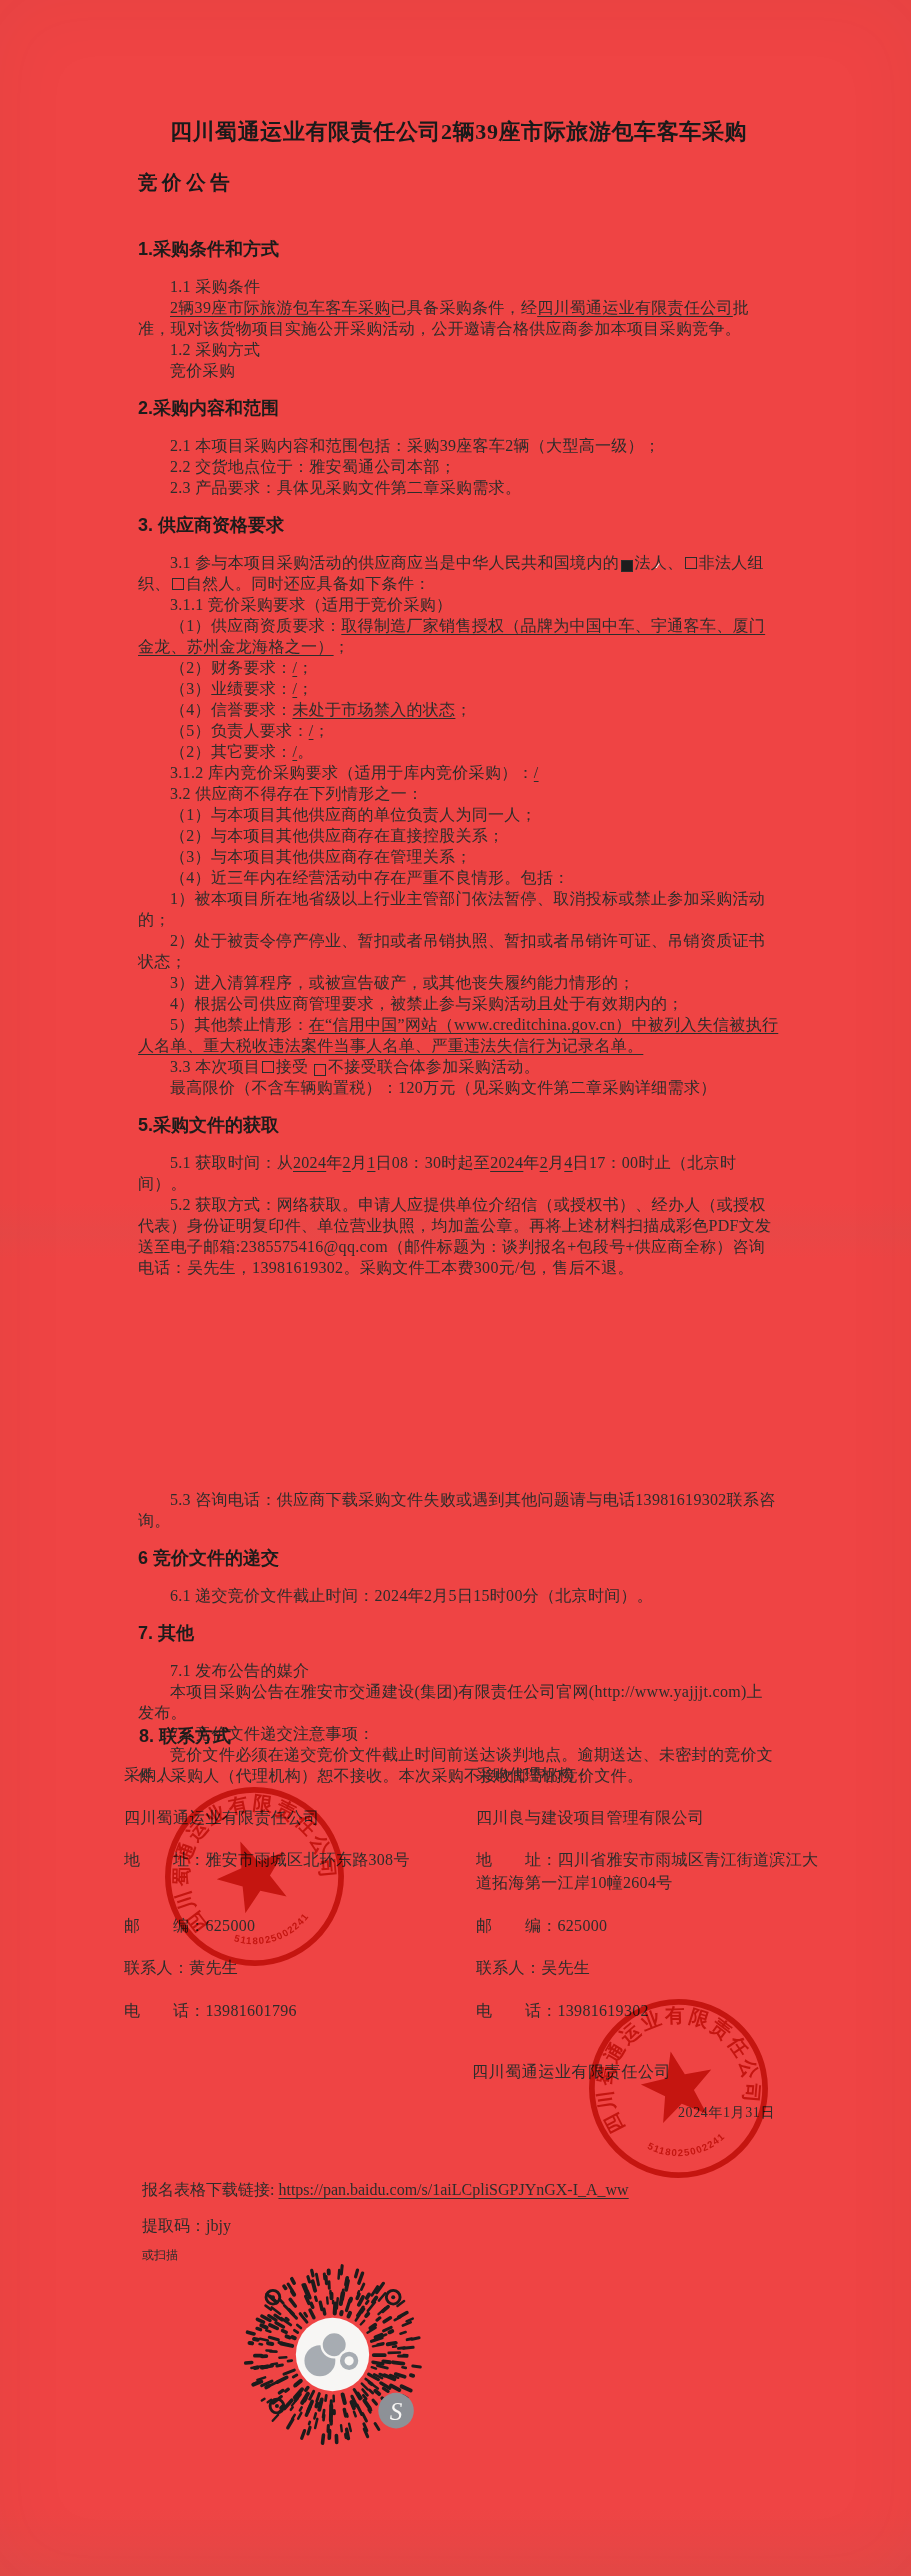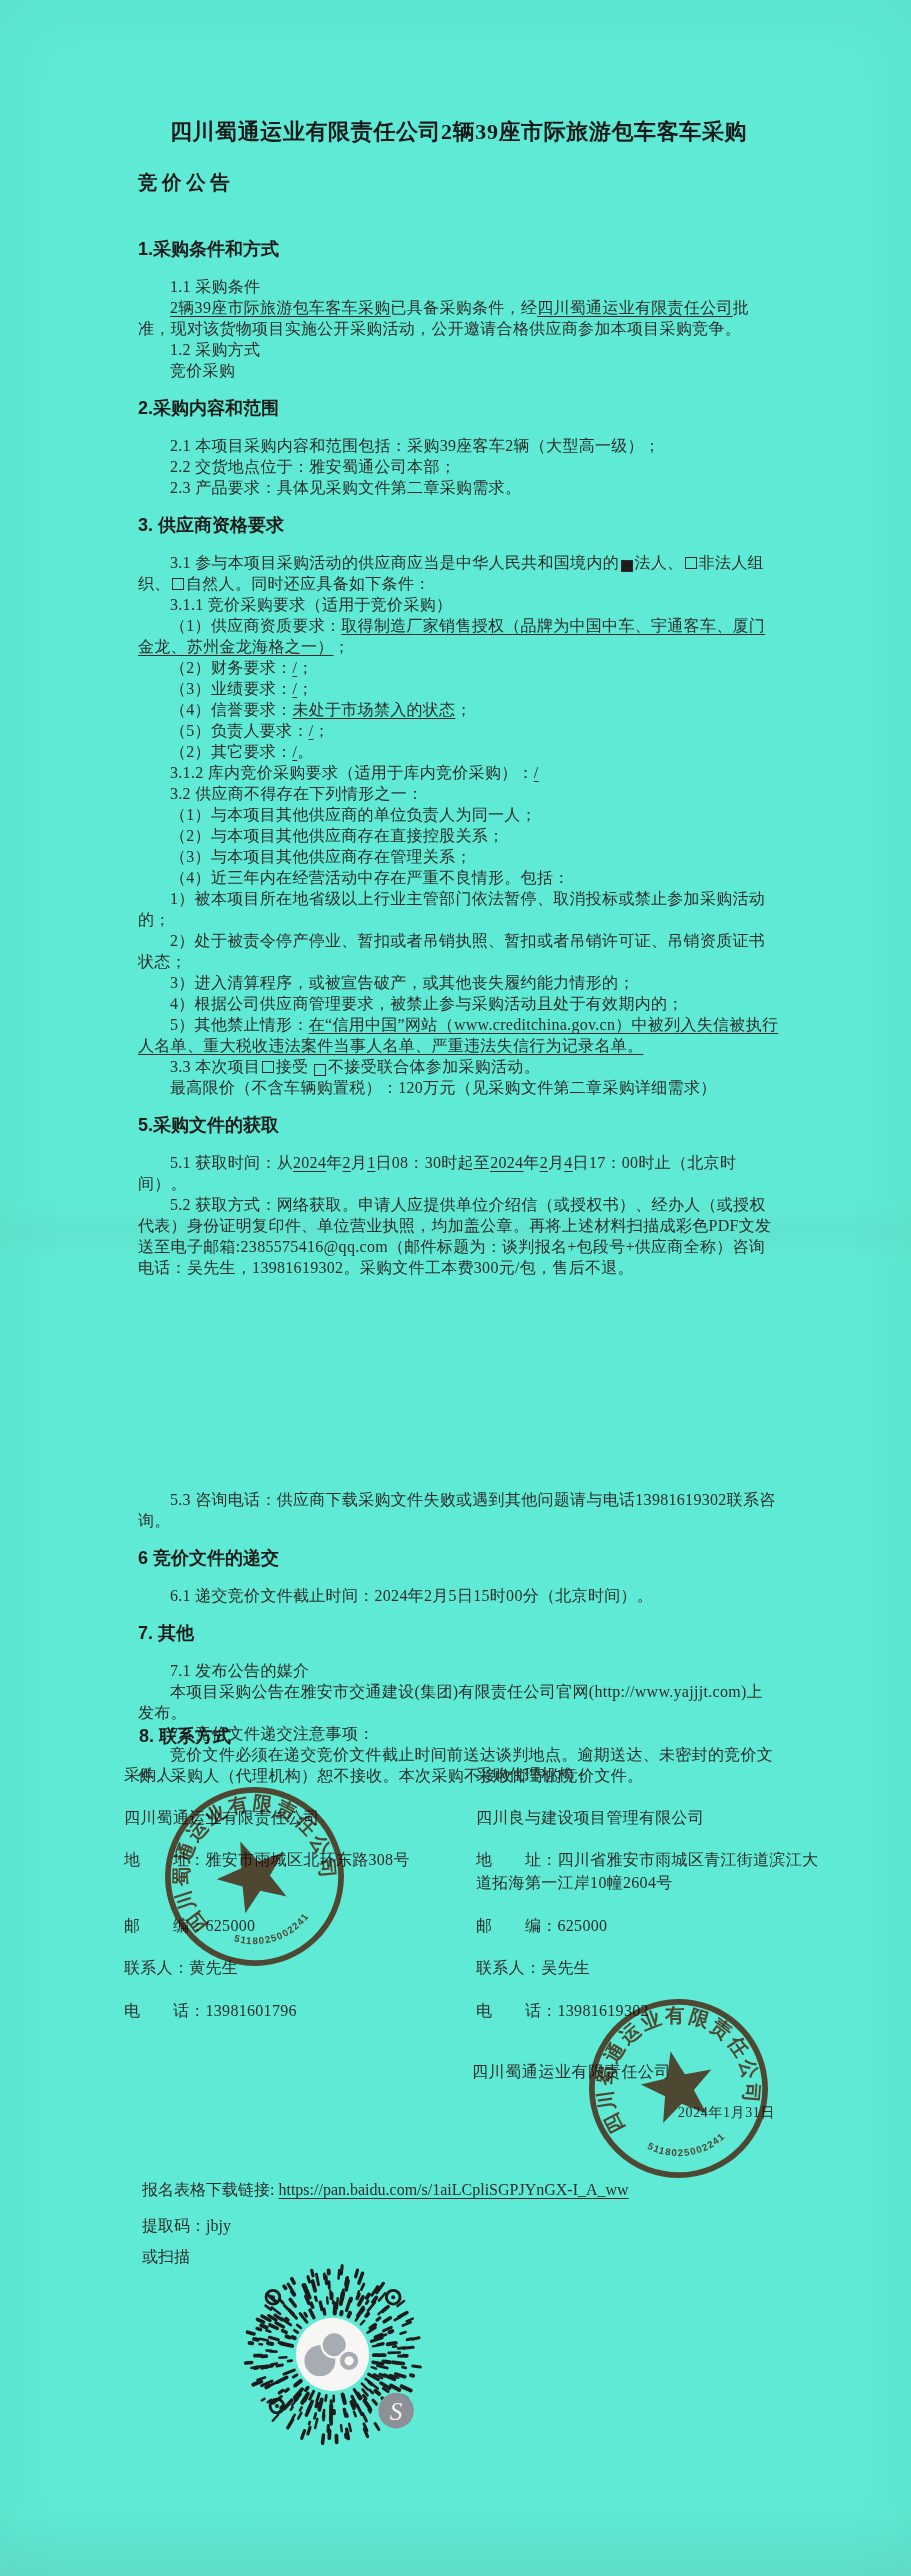--- a/index.html
+++ b/index.html
@@ -1,16 +1,16 @@
 <!DOCTYPE html>
 <html style="font-size:9.2px"><head>
 <meta charset="utf-8">
 <style>
   html,body{margin:0;padding:0;background:#e7e6e3;}
-  #page{position:relative;width:912px;height:2576px;margin:0 auto;background:#5eead4;
+  #page{position:relative;width:912px;height:2576px;margin:0 auto;background:#ef4444;
         color:#2e2d2b;font-family:"Liberation Serif","DejaVu Serif",serif;overflow:hidden;
         box-shadow:inset 0 0 80px rgba(60,55,45,0.05);}
   .scan-band{position:absolute;left:0;width:100%;pointer-events:none;}
   #band-pagebreak{top:1202px;height:57px;background:linear-gradient(180deg,rgba(255,255,255,0) 0%,rgba(125,120,108,0.05) 55%,rgba(255,255,255,0) 100%);}
   #band-bottom{top:2507px;height:69px;background:linear-gradient(180deg,rgba(255,255,255,0),rgba(125,120,108,0.08));}
   #doc-title{position:absolute;top:118px;left:138px;width:641px;text-align:center;
              font-size:22px;font-weight:bold;color:#1a1a1a;line-height:27.5px;letter-spacing:0.6px;}
   #doc-subtitle{position:absolute;top:170px;left:138px;width:641px;
              font-size:19.5px;font-weight:bold;color:#1a1a1a;line-height:25px;letter-spacing:4.6px;}
   #doc-flow{position:absolute;top:222px;left:138px;width:641px;}
@@ -24,21 +24,21 @@
   .cb.filled{background:#1d1d1d;color:#fff;}
   .cb.checked{color:#1d1d1d;font-weight:bold;}
   #contact{position:absolute;top:1709px;left:124px;width:697px;}
   #contact .h{margin-left:15px;}
   .cgrid{display:grid;grid-template-columns:352px 1fr;margin-top:1px;}
   .cgrid>div{font-size:16px;line-height:23px;margin-bottom:19.5px;letter-spacing:0.3px;}
   #sig-company{position:absolute;top:2062px;left:472px;font-size:16px;letter-spacing:0.6px;}
   #sig-date{position:absolute;top:2104px;left:678px;font-size:14px;letter-spacing:0.6px;}
   #f-link{position:absolute;top:2180px;left:142px;font-size:16px;}
   #f-code{position:absolute;top:2216px;left:142px;font-size:16px;}
-  #f-scan{position:absolute;top:2247px;left:142px;font-size:16px;}
+  #f-scan{position:absolute;top:2247px;left:142px;font-size:12px;}
   #qr{position:absolute;top:2260px;left:238px;width:189px;height:189px;}
   .stamp{position:absolute;width:195px;height:195px;mix-blend-mode:multiply;opacity:0.88;}
   #stamp-left{left:157px;top:1779px;transform:rotate(-22deg);}
   #stamp-right{left:581px;top:1991px;transform:rotate(-12deg);}
   .stamp-co{font-size:34px;font-weight:bold;letter-spacing:5px;fill:#cc3420;
             font-family:"Liberation Sans","DejaVu Sans",sans-serif;}
   .stamp-serial{font-size:17px;font-weight:bold;letter-spacing:2px;fill:#cc3420;
             font-family:"Liberation Sans","DejaVu Sans",sans-serif;}
 </style>
 </head>

